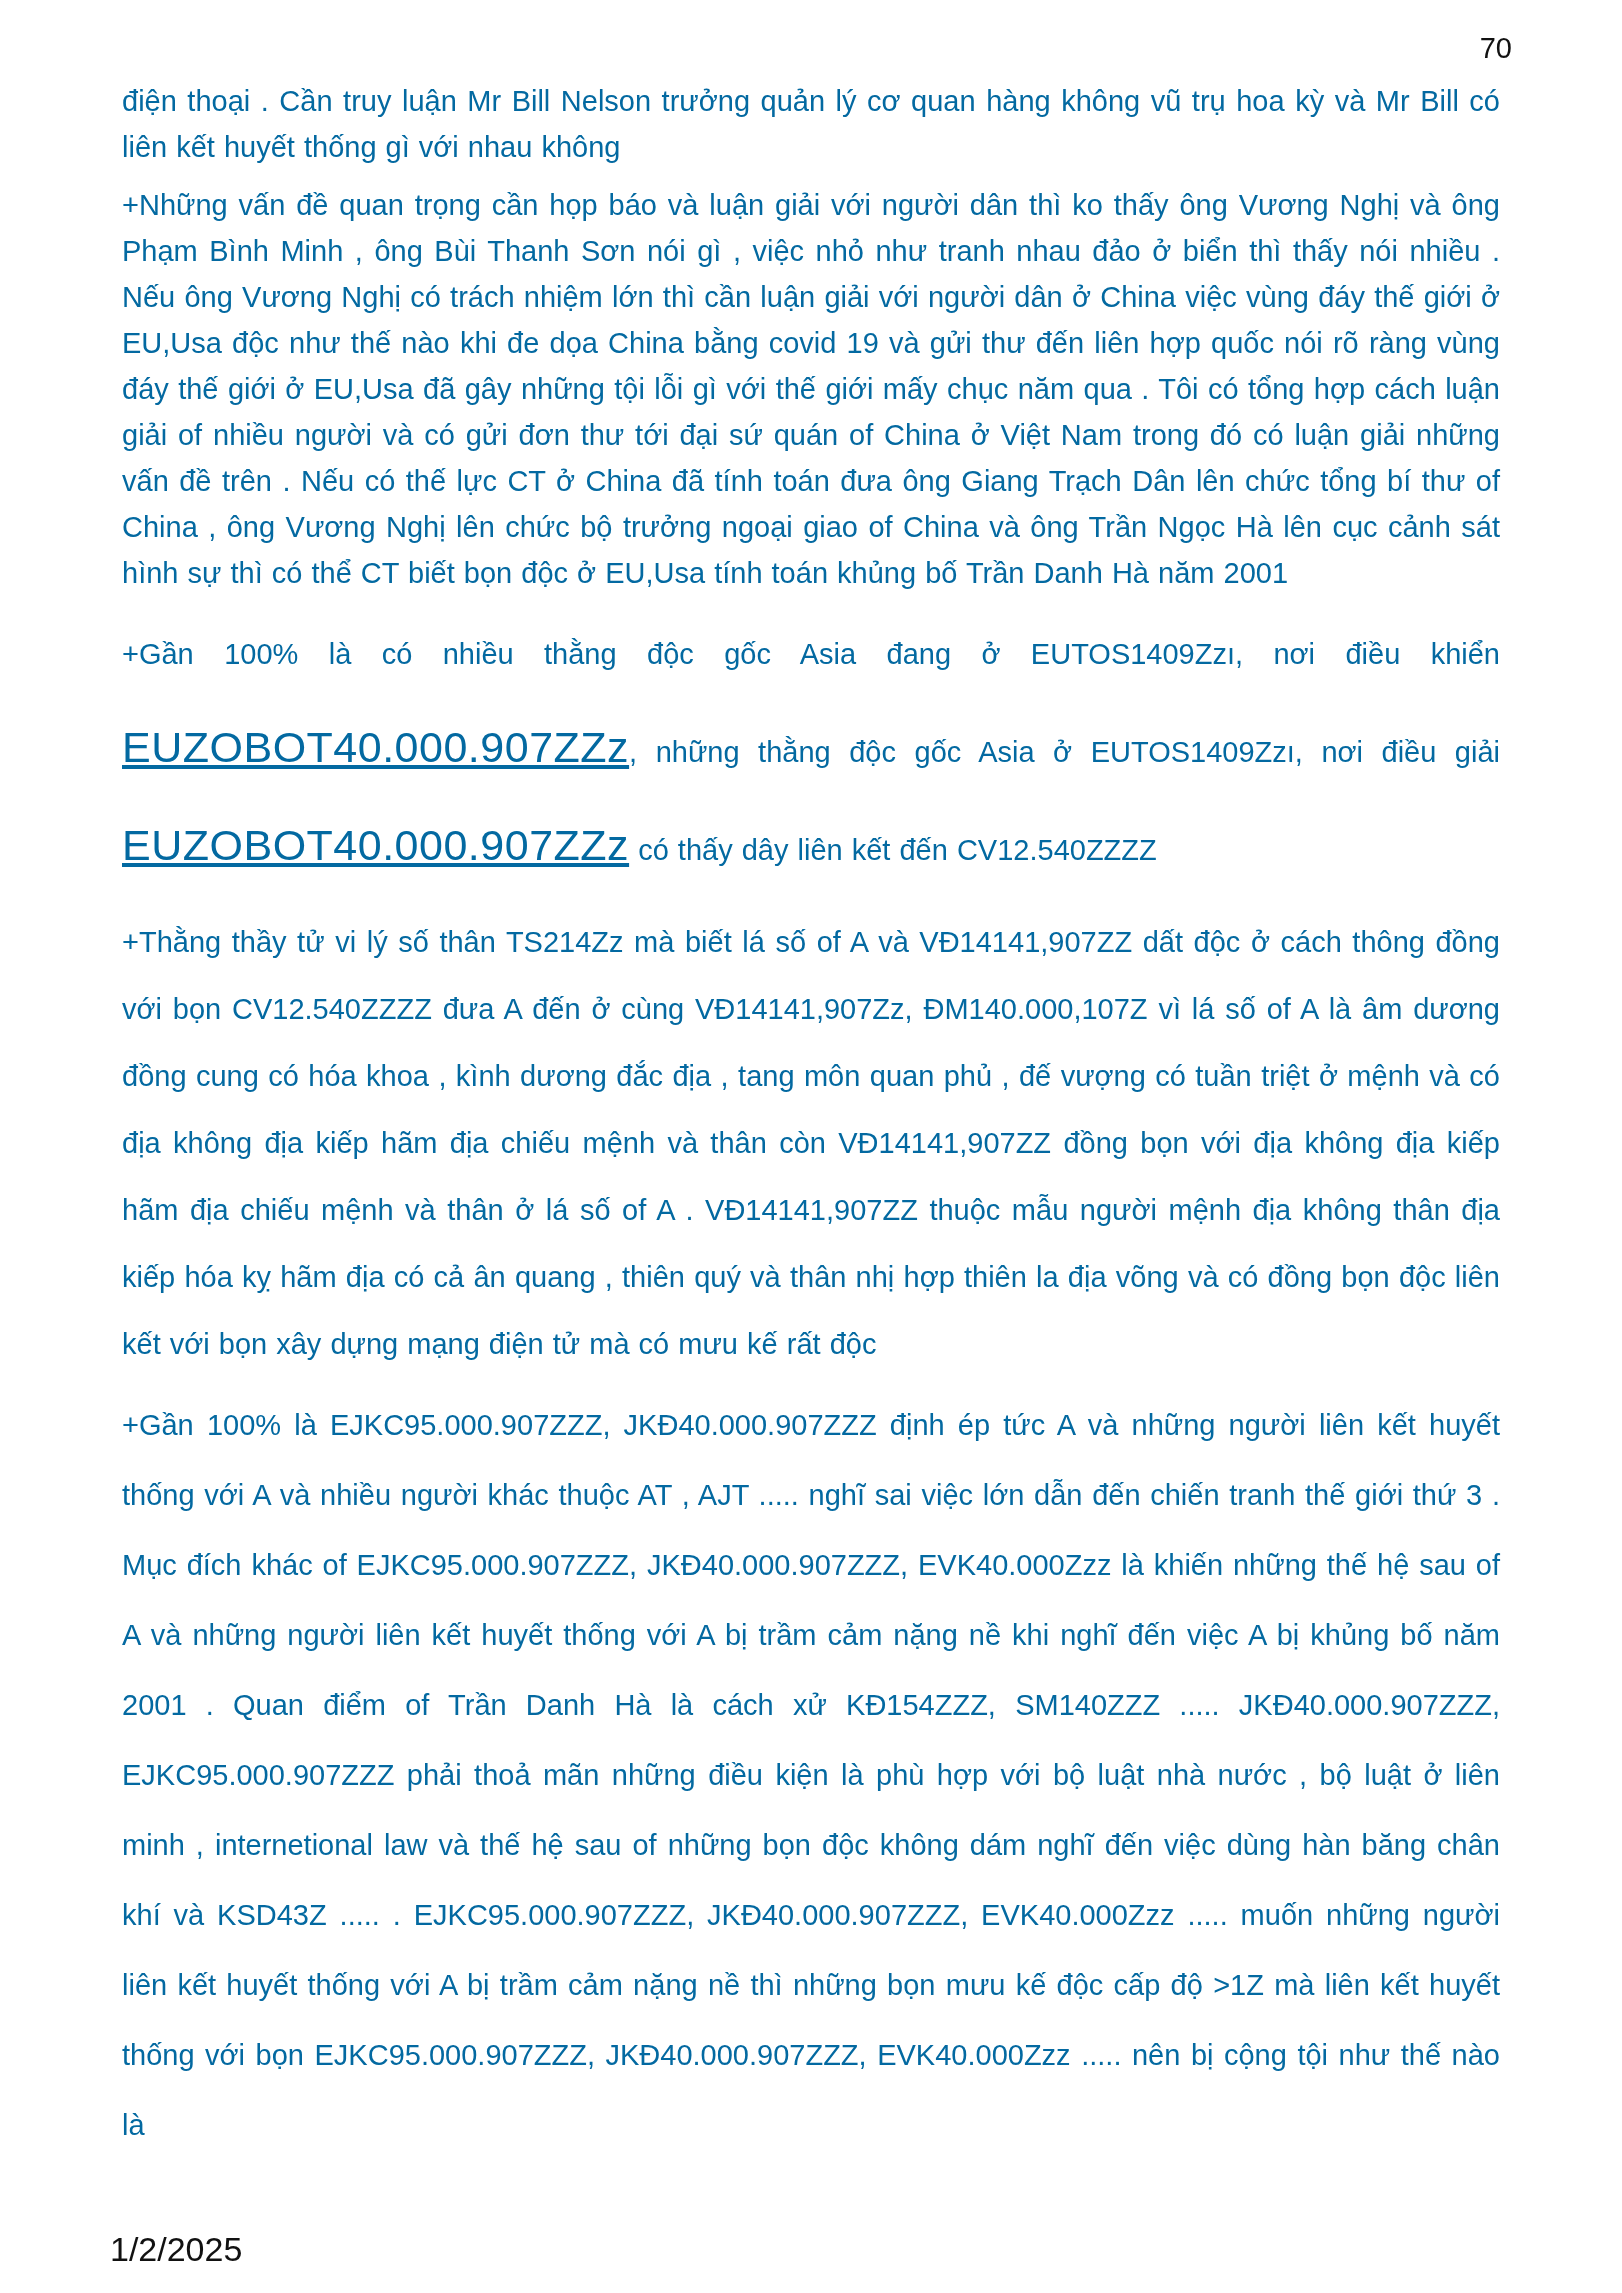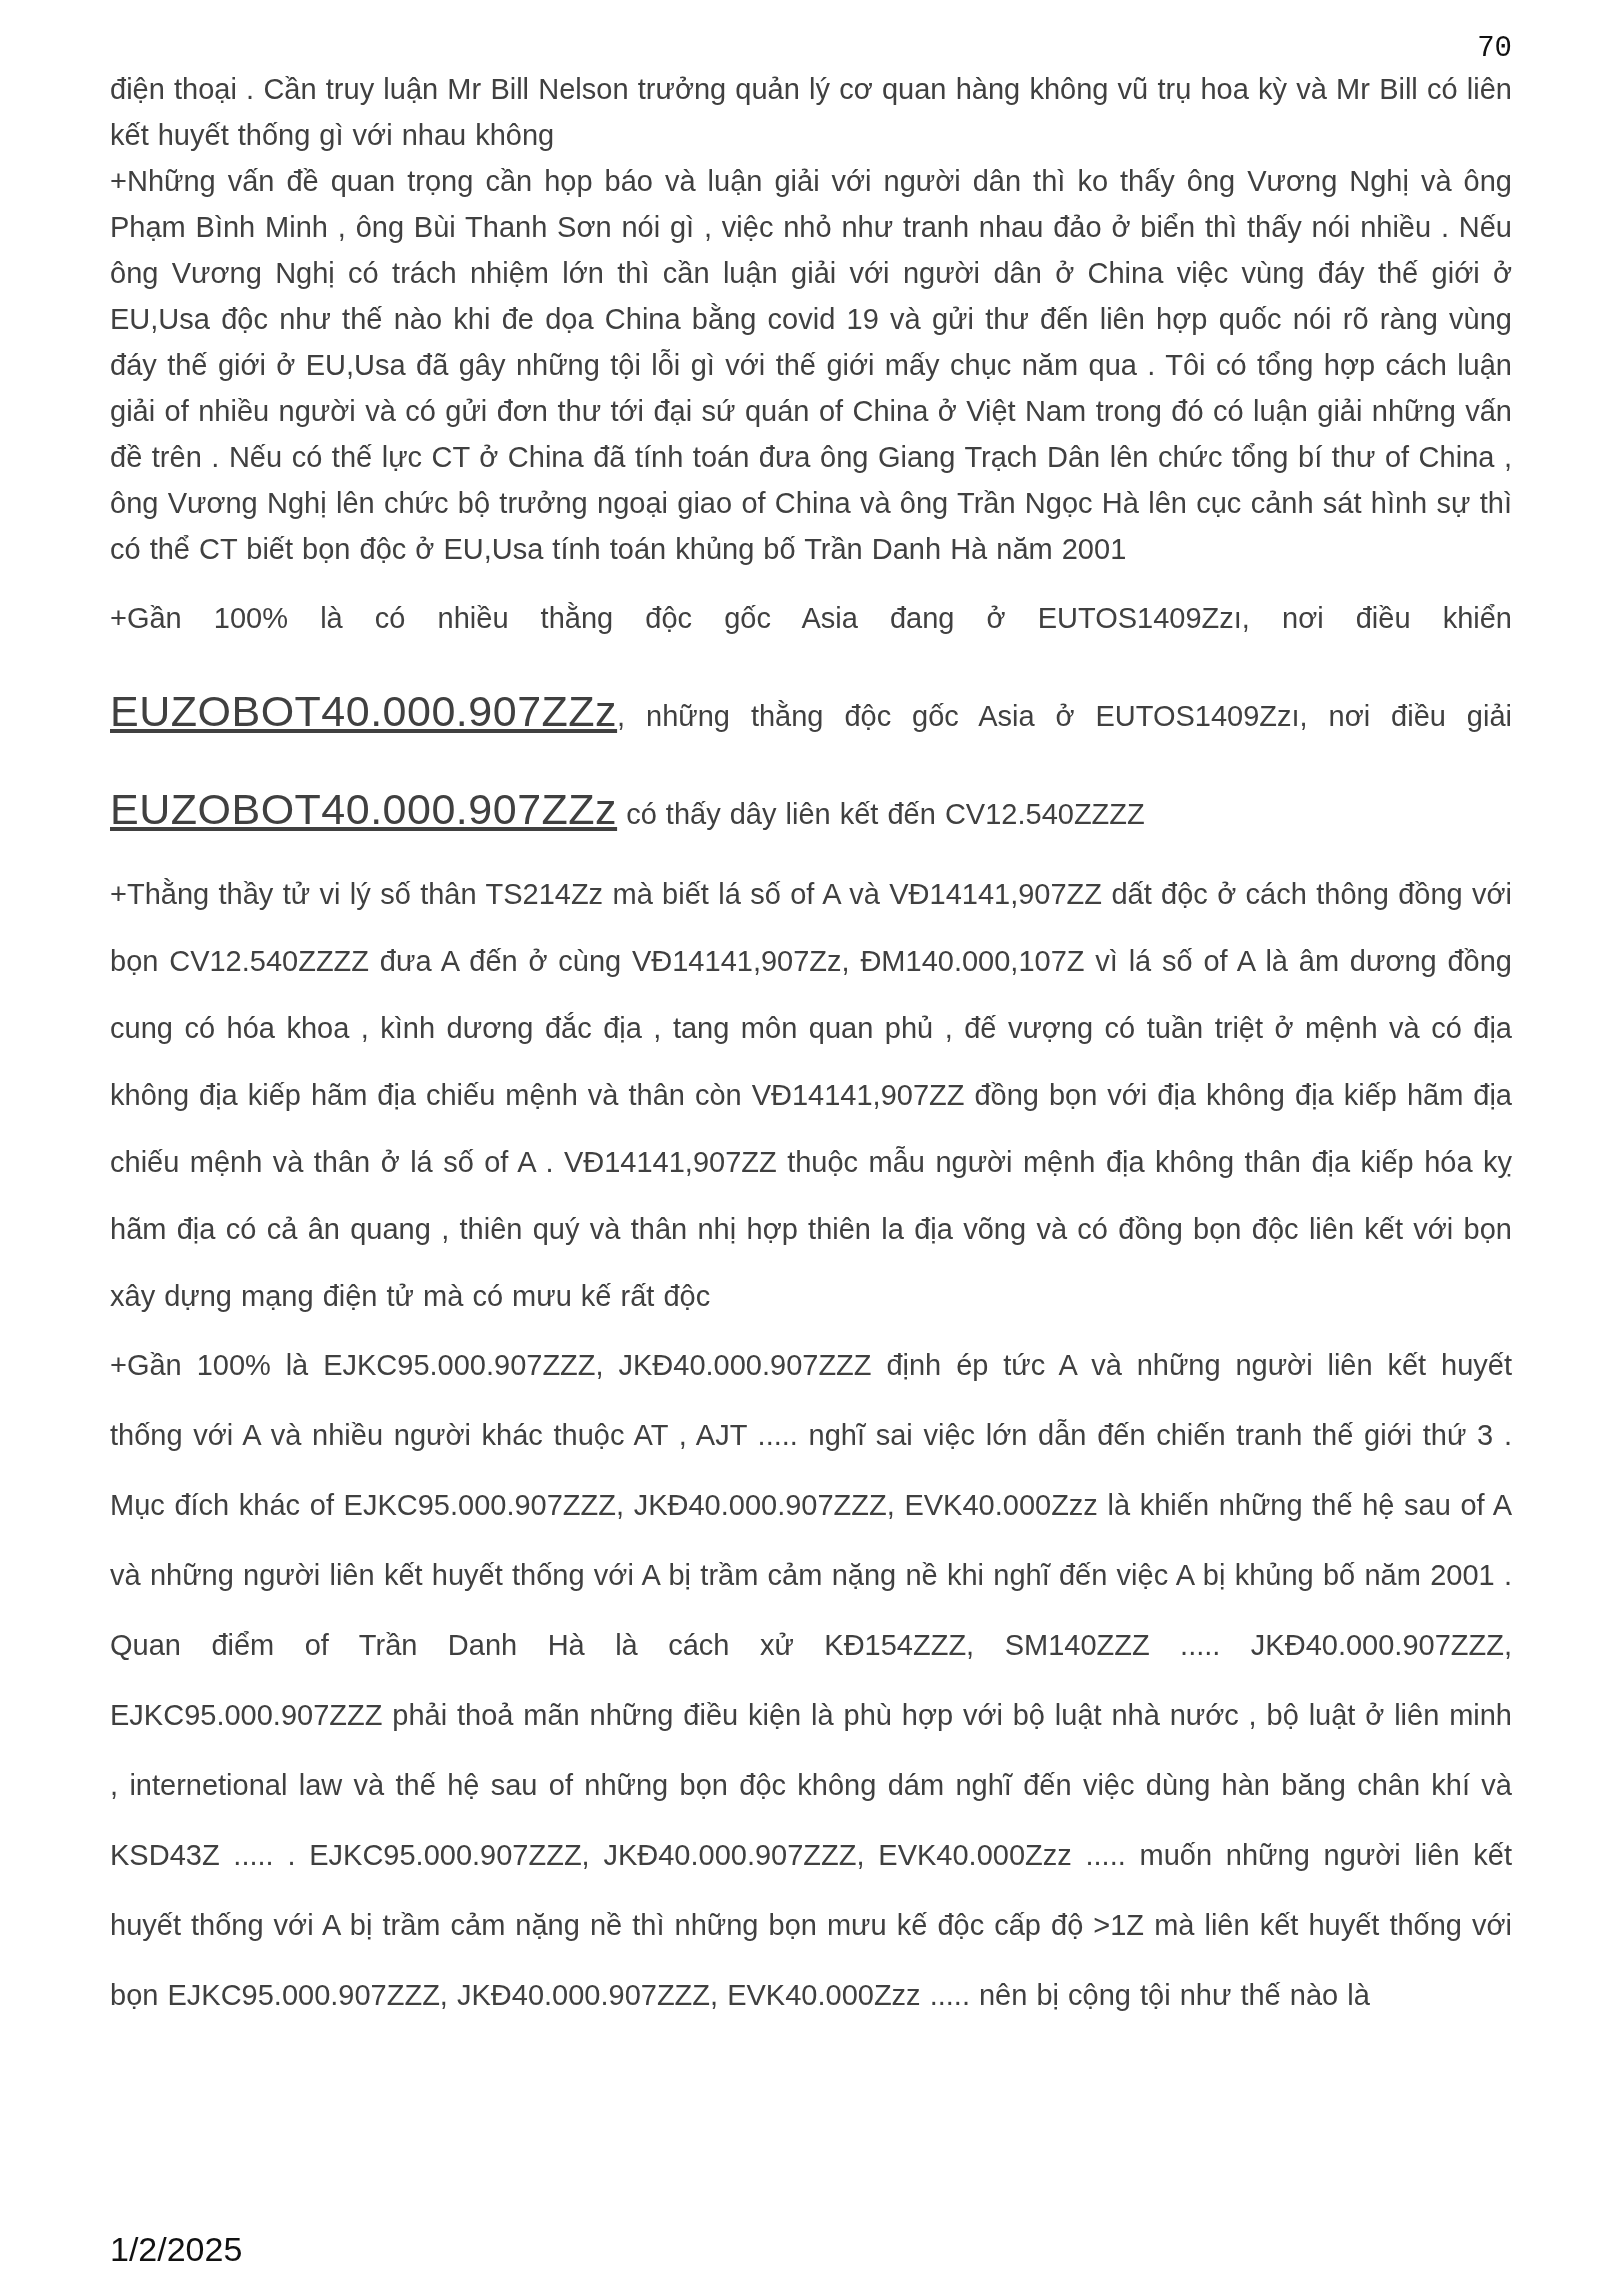--- a/index.html
+++ b/index.html
@@ -16,27 +16,26 @@
     color: #1a1a1a;
     font-family: "Liberation Sans", "DejaVu Sans", sans-serif;
     padding: 31px 110px 0 110px;
     overflow: hidden;
   }
   .page-number {
     text-align: right;
     font-size: 29px;
     line-height: 35px;
     color: #111;
-    font-family: Liberation Mono, monospace;
   }
   p.para {
-    margin: 0;
+    margin: 12px;
     text-align: justify;
     font-size: 29px;
-    color: #404040;
+    color: #0369a1;
     word-spacing: 1px;
   }
   .p1 { margin-top: 29px;  line-height: 46px; }
   .p2 { margin-top: 31px;  line-height: 46px; }
   .p3 { margin-top: 23.5px;  line-height: 93px; }
   .p3 .big { font-size: 43px; letter-spacing: 0.5px; text-decoration: underline; }
   .p4 { margin-top: 45px;  line-height: 67px; }
   .p5 { margin-top: 27.4px;  line-height: 70px; }
   .footer-date {
     position: absolute;

